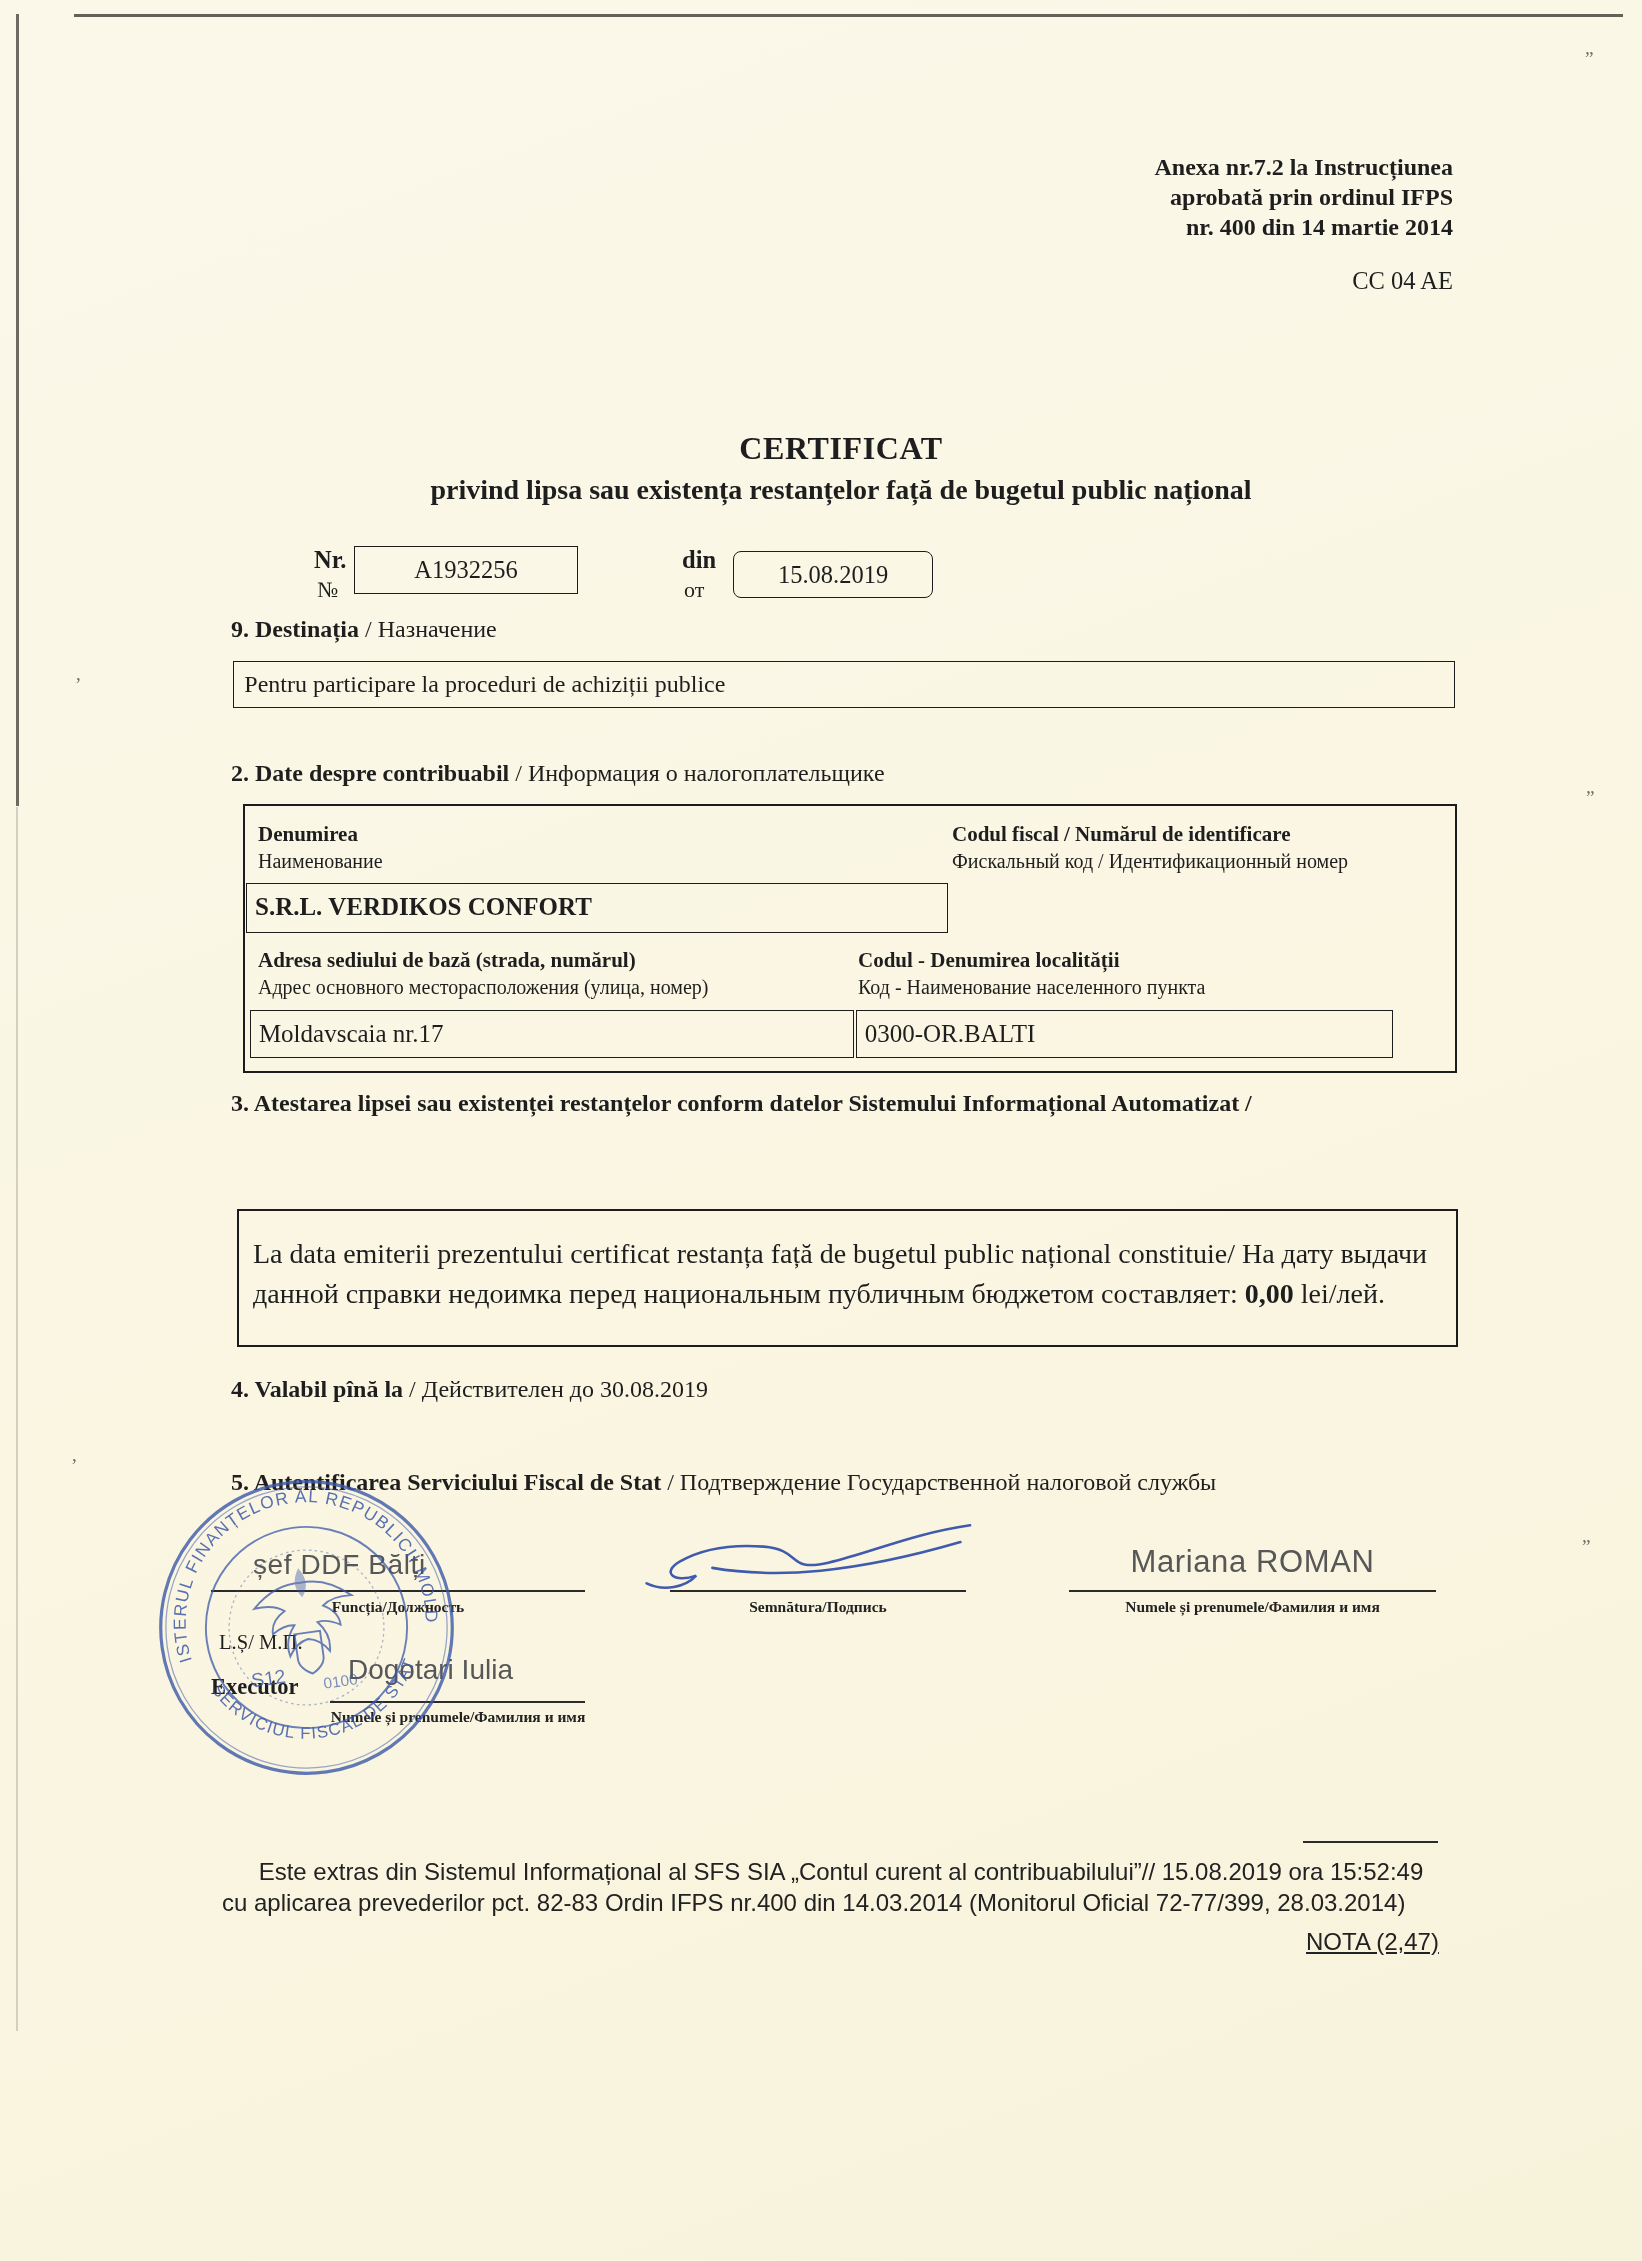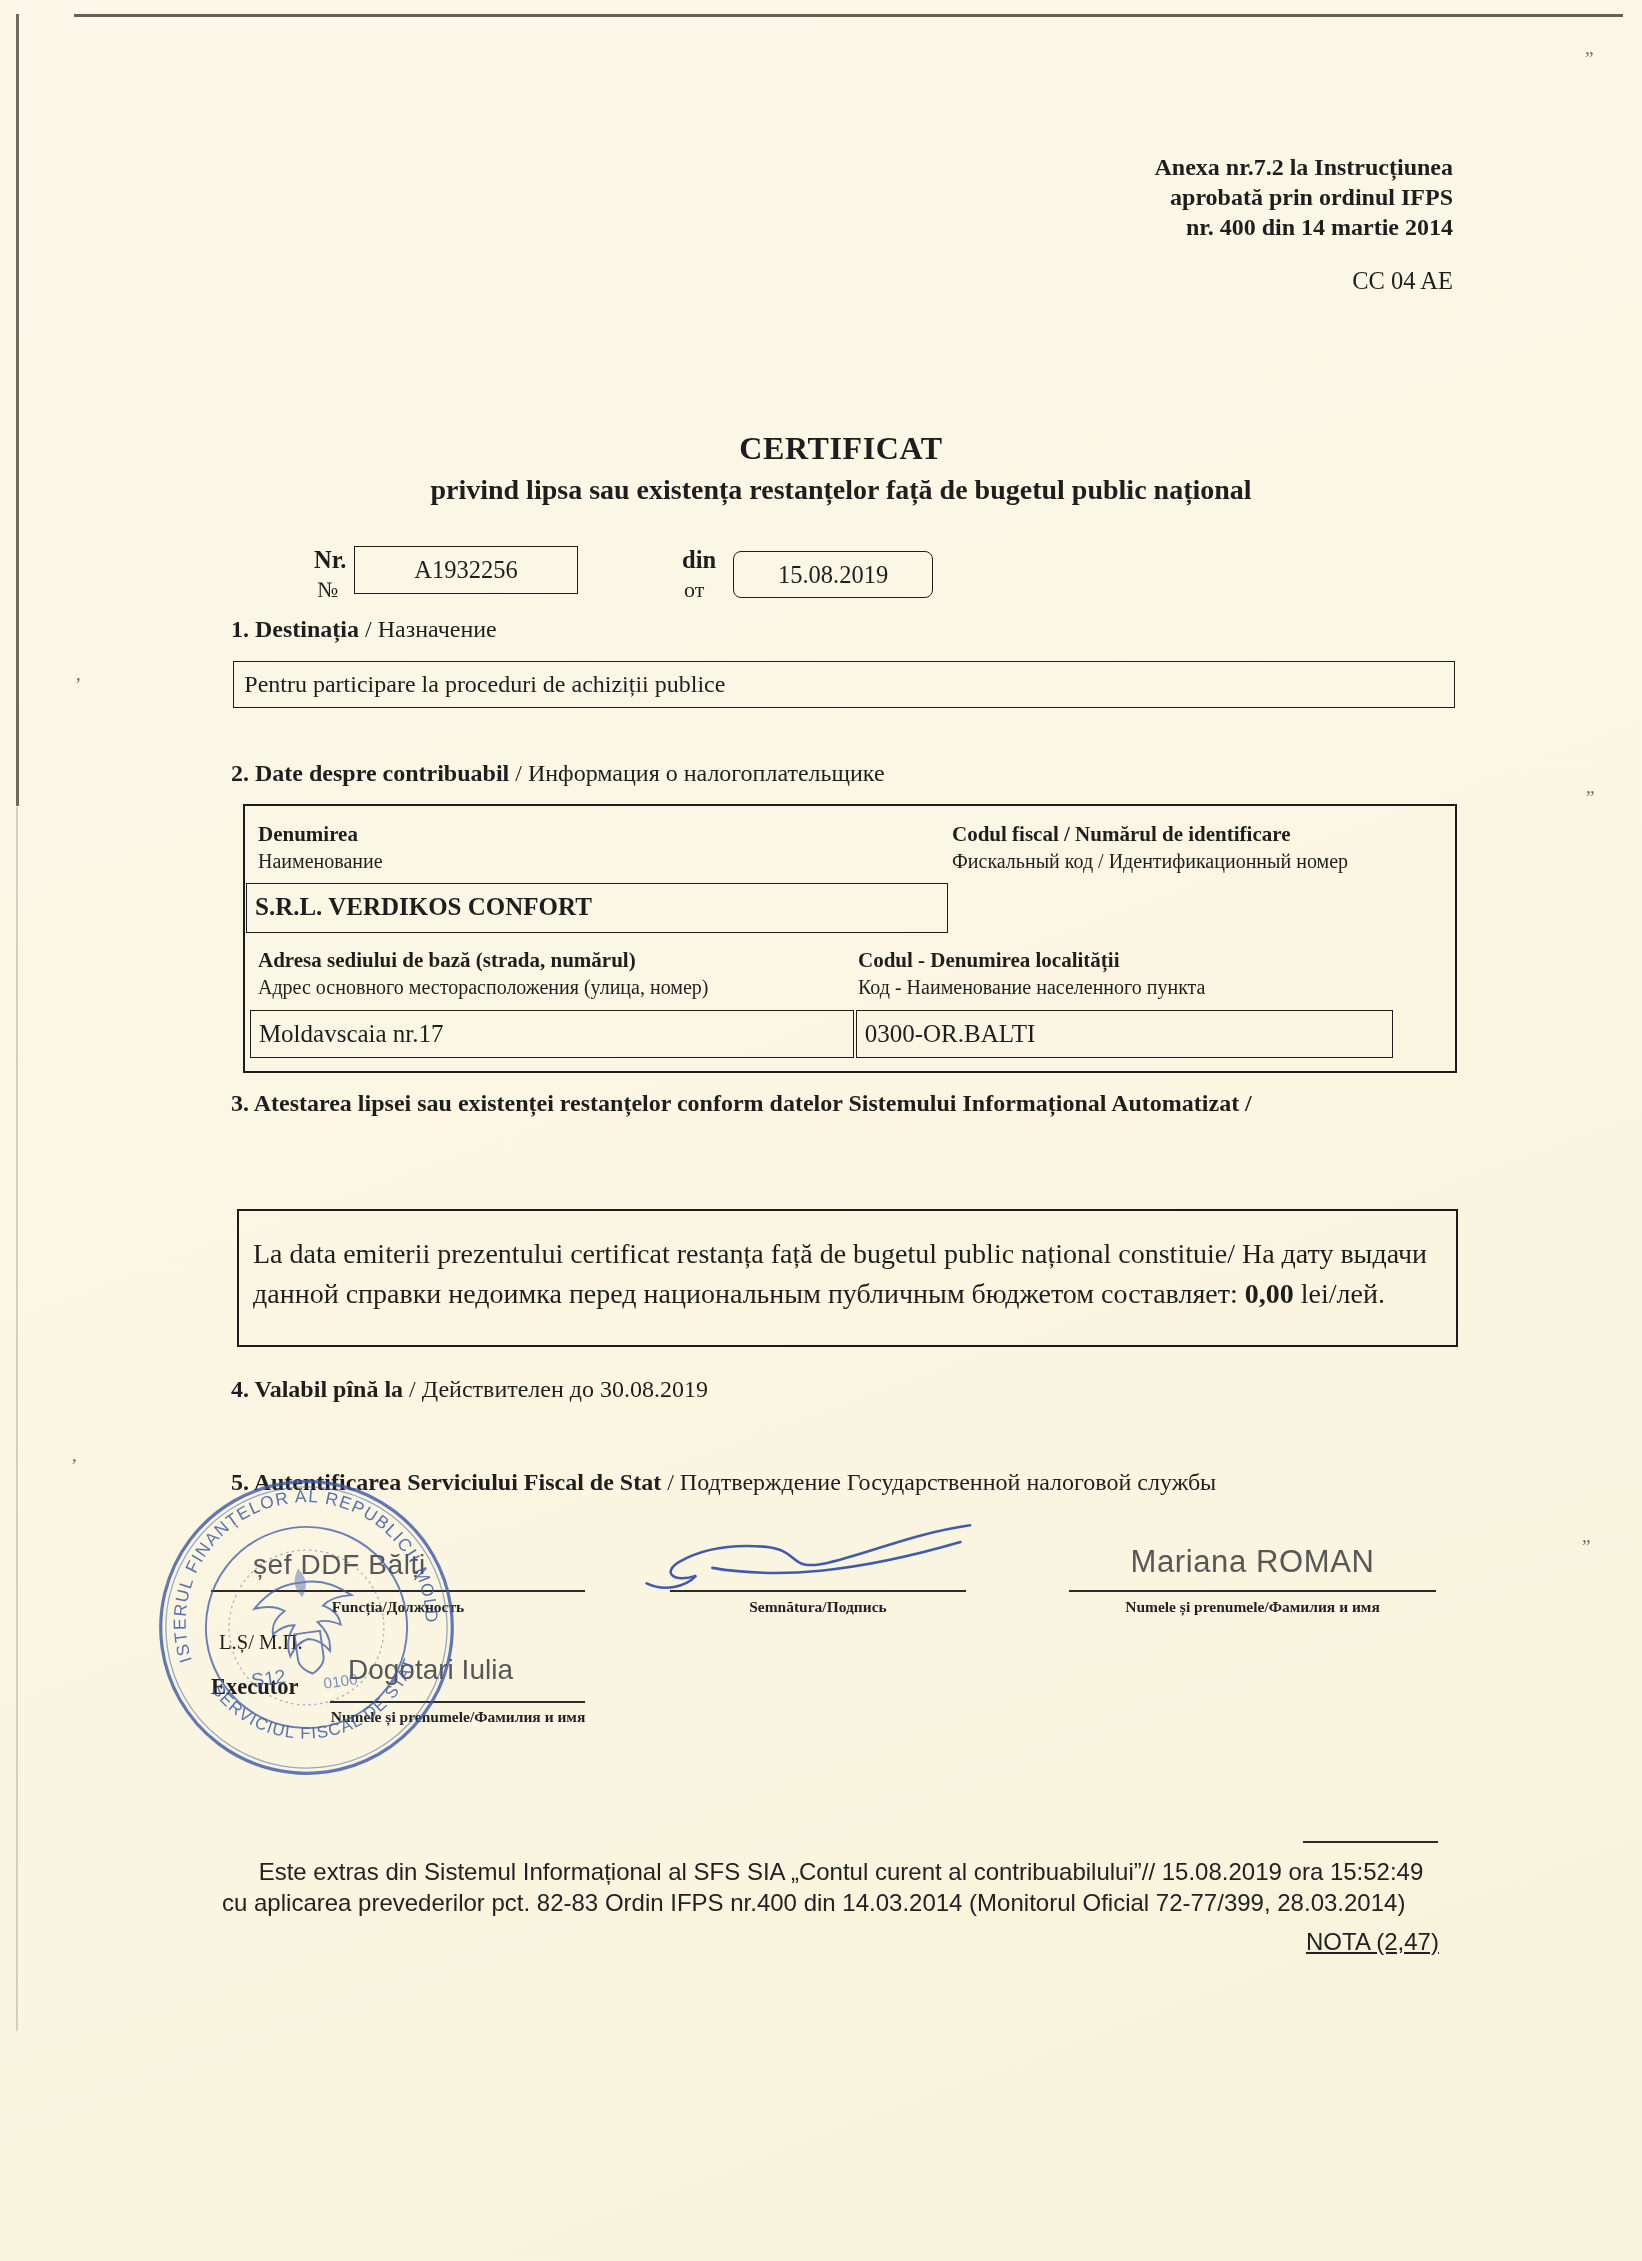--- a/index.html
+++ b/index.html
@@ -52,21 +52,21 @@
   <div class="abs box center" style="left:354px;top:546px;width:222px;height:46px;">
     <div style="font-size:24.5px;line-height:46px;">A1932256</div>
   </div>
   <div class="abs b" style="left:682px;top:546px;font-size:24.5px;">din</div>
   <div class="abs" style="left:684px;top:577px;font-size:22px;">от</div>
   <div class="abs box center" style="left:733px;top:551px;width:198px;height:45px;border-radius:8px;">
     <div style="font-size:24.5px;line-height:45px;">15.08.2019</div>
   </div>
 
   <div class="abs" style="left:231px;top:616px;font-size:24px;">
-    <span class="b">1. Destinația</span><span> / Назначение</span>
+    <span class="b">9. Destinația</span><span> / Назначение</span>
   </div>
   <div class="abs box" style="left:233px;top:661px;width:1220px;height:45px;">
     <div style="font-size:24px;line-height:45px;padding-left:10.3px;">Pentru participare la proceduri de achiziții publice</div>
   </div>
 
   <div class="abs" style="left:231px;top:760px;font-size:24px;">
     <span class="b">2. Date despre contribuabil</span><span> / Информация о налогоплательщике</span>
   </div>
 
   <div class="abs" style="left:243px;top:804px;width:1210px;height:265px;border:2.6px solid #1c1c1c;">

